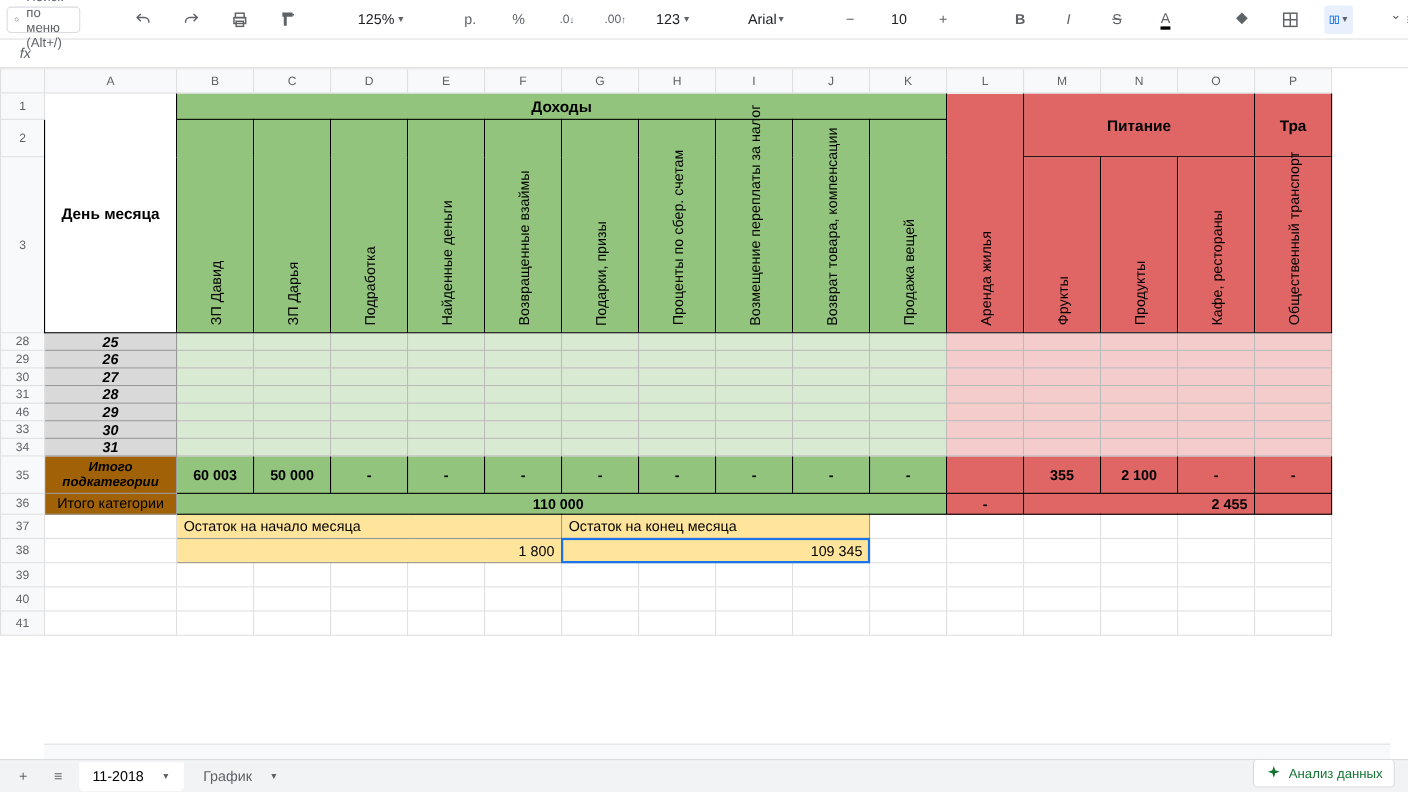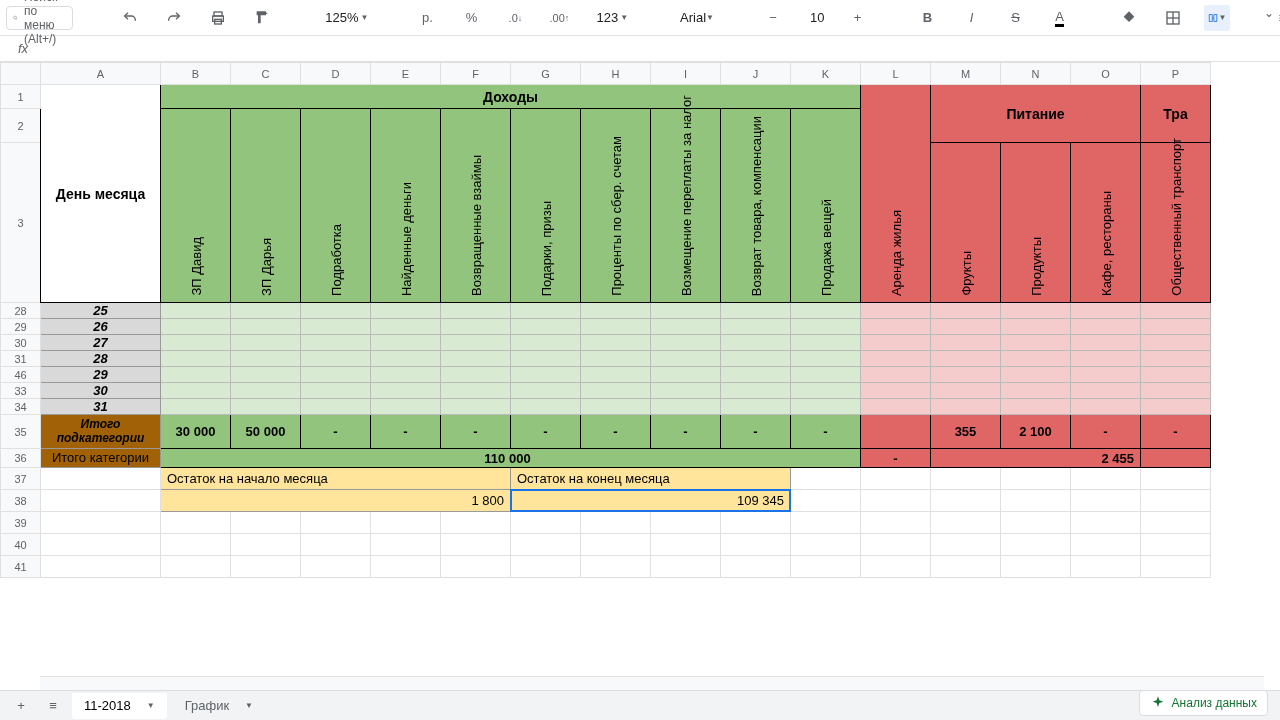--- a/index.html
+++ b/index.html
@@ -422,21 +422,21 @@
           <td class="red-data"></td>
           <td class="red-data"></td>
           <td class="red-data"></td>
           <td class="red-data"></td>
           <td class="red-data"></td>
         </tr>
 
   <tr style="height:34px">
     <th class="row-hdr">35</th>
     <td class="subtotal-a">Итого подкатегории</td>
-    <td class="green-sum">30 000</td>
+    <td class="green-sum">60 003</td>
     <td class="green-sum">50 000</td>
     <td class="green-sum">-</td>
     <td class="green-sum">-</td>
     <td class="green-sum">-</td>
     <td class="green-sum">-</td>
     <td class="green-sum">-</td>
     <td class="green-sum">-</td>
     <td class="green-sum">-</td>
     <td class="green-sum">-</td>
     <td class="red-sum"></td>

